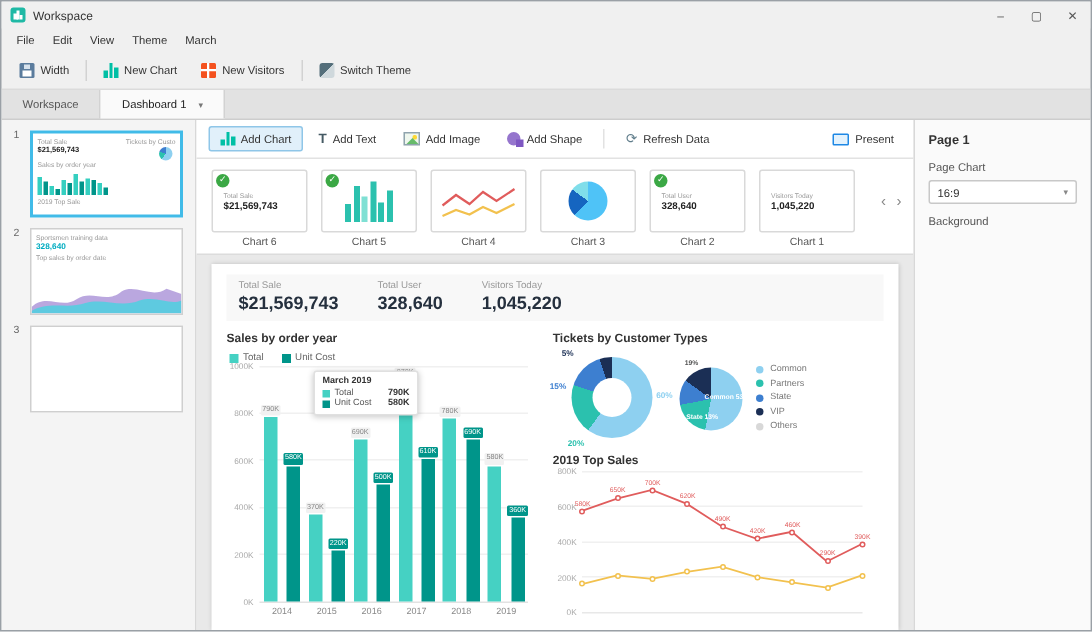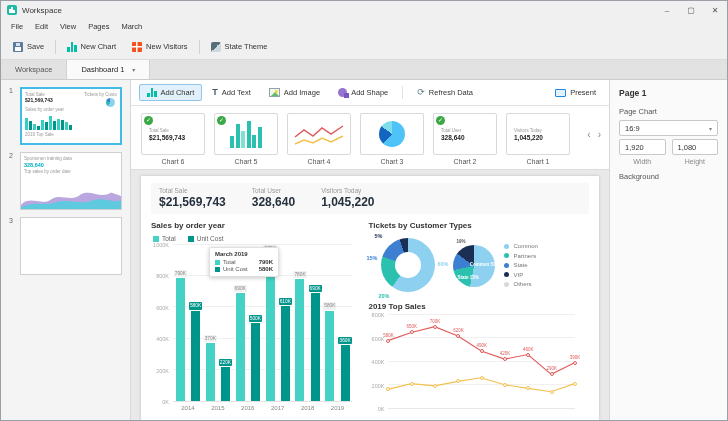--- a/index.html
+++ b/index.html
@@ -183,46 +183,46 @@
       <div class="win-btn">–</div>
       <div class="win-btn">▢</div>
       <div class="win-btn">✕</div>
     </div>
   </div>
 
   <div class="menubar">
     <div class="menu-item">File</div>
     <div class="menu-item">Edit</div>
     <div class="menu-item">View</div>
-    <div class="menu-item">Pages</div>
+    <div class="menu-item">Theme</div>
     <div class="menu-item">March</div>
   </div>
 
   <div class="toolbar">
     <div class="tool-btn">
       <span class="ic ic-save"></span>
-      <span>Save</span>
+      <span>Width</span>
     </div>
     <div class="tool-sep"></div>
     <div class="tool-btn">
       <span class="mini-bars">
           <i style="height:5px"></i>
           <i style="height:10px"></i>
           <i style="height:7px"></i>
         </span>
       <span>New Chart</span>
     </div>
     <div class="tool-btn">
       <span class="ic ic-dash"></span>
       <span>New Visitors</span>
     </div>
     <div class="tool-sep"></div>
     <div class="tool-btn">
       <span class="ic ic-theme"></span>
-      <span>State Theme</span>
+      <span>Switch Theme</span>
     </div>
   </div>
 
   <div class="tabbar">
     <div class="tab">
       <span>Workspace</span>
     </div>
     <div class="tab active">
       <span>Dashboard 1</span>
       <span class="caret">▾</span>
@@ -611,23 +611,17 @@
       </div>
     </div>
 
     <div class="props-panel">
       <div class="props-title">Page 1</div>
       <div class="prop-label">Page Chart</div>
       <div class="select">
         <span>16:9</span>
         <span class="caret">▾</span>
       </div>
-      <div class="dim-grid">
-        <div class="dim-input">1,920</div>
-        <div class="dim-input">1,080</div>
-        <div class="dim-label">Width</div>
-        <div class="dim-label">Height</div>
-      </div>
       <div class="prop-label">Background</div>
     </div>
 
   </div>
 </div>
 
 </body></html>

